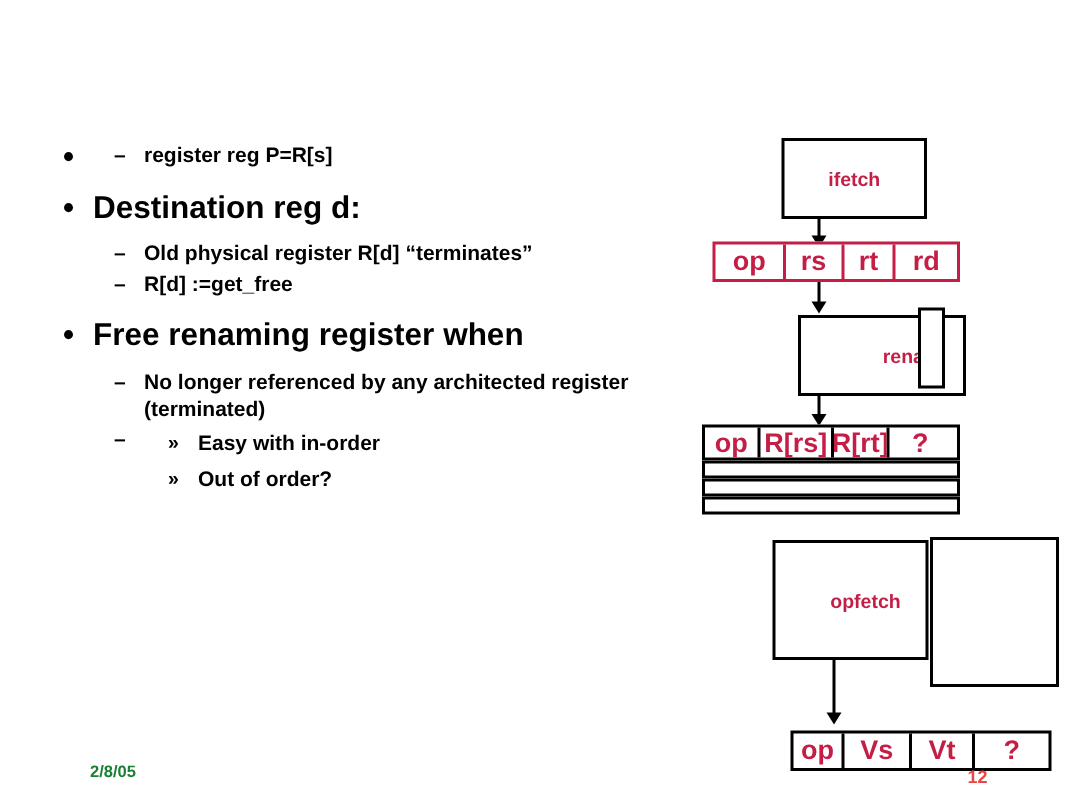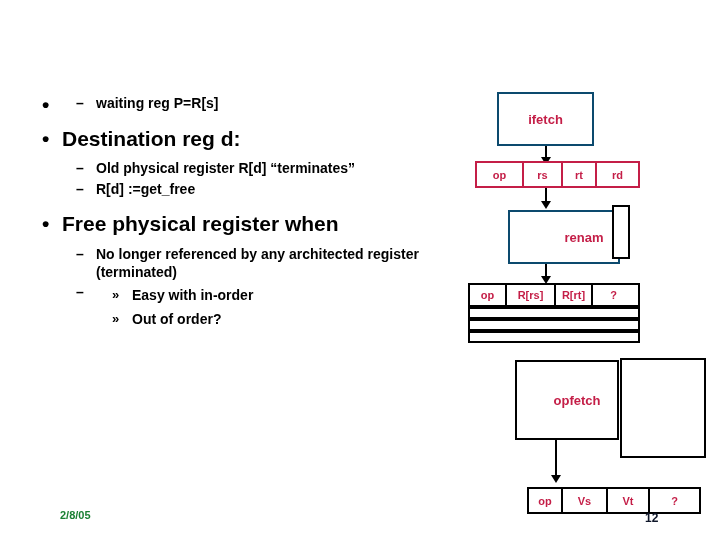--- a/index.html
+++ b/index.html
@@ -99,57 +99,57 @@
     font-size: 11px;
     font-weight: bold;
     color: #1a8033;
   }
   #page-number {
     position: absolute;
     left: 645px;
     top: 511px;
     font-size: 12px;
     font-weight: bold;
-    color: #0f172a;
+    color: #ef4444;
   }
 
   
   #diagram {
     position: absolute;
     left: 0; top: 0;
     width: 720px; height: 540px;
   }
   .dbox {
     position: absolute;
     box-sizing: border-box;
     background: #ffffff;
     display: flex;
     align-items: center;
     justify-content: center;
     color: #c41e47;
     font-size: 13px;
     font-weight: bold;
     font-family: "Liberation Sans", sans-serif;
   }
-  .border-red { border: 2px solid #0c4a6e; }
+  .border-red { border: 2px solid #000000; margin-left: 24px; }
   .border-black { border: 2px solid #000000; }
 
   .cellrow {
     position: absolute;
     box-sizing: border-box;
     display: flex;
     background: #ffffff;
   }
   .cellrow .cell {
     box-sizing: border-box;
     display: flex;
     align-items: center;
     justify-content: center;
     color: #c41e47;
-    font-size: 11px;
+    font-size: 18px;
     font-weight: bold;
     overflow: hidden;
   }
   .cellrow.red-row { border: 2px solid #c41e47; }
   .cellrow.red-row .cell { border-right: 2px solid #c41e47; }
   .cellrow.red-row .cell:last-child { border-right: none; }
   .cellrow.black-row { border: 2px solid #000000; }
   .cellrow.black-row .cell { border-right: 2px solid #000000; }
   .cellrow.black-row .cell:last-child { border-right: none; }
 
@@ -180,41 +180,41 @@
 
 
   <div id="body-text">
 
     <div class="lvl1">
       <span class="marker">•</span>
     </div>
 
     <div class="lvl2">
       <span class="marker">–</span>
-      <span>waiting reg P=R[s]</span>
+      <span>register reg P=R[s]</span>
     </div>
 
     <div class="lvl1 gap-top">
       <span class="marker">•</span>
       <span>Destination reg d:</span>
     </div>
 
     <div class="lvl2 gap-top-sm">
       <span class="marker">–</span>
       <span>Old physical register R[d] “terminates”</span>
     </div>
 
     <div class="lvl2">
       <span class="marker">–</span>
       <span>R[d] :=get_free</span>
     </div>
 
     <div class="lvl1 gap-top">
       <span class="marker">•</span>
-      <span>Free physical register when</span>
+      <span>Free renaming register when</span>
     </div>
 
     <div class="lvl2 gap-top-sm">
       <span class="marker">–</span>
       <span>No longer referenced by any architected register (terminated)</span>
     </div>
 
     <div class="lvl2">
       <span class="marker">–</span>
     </div>

